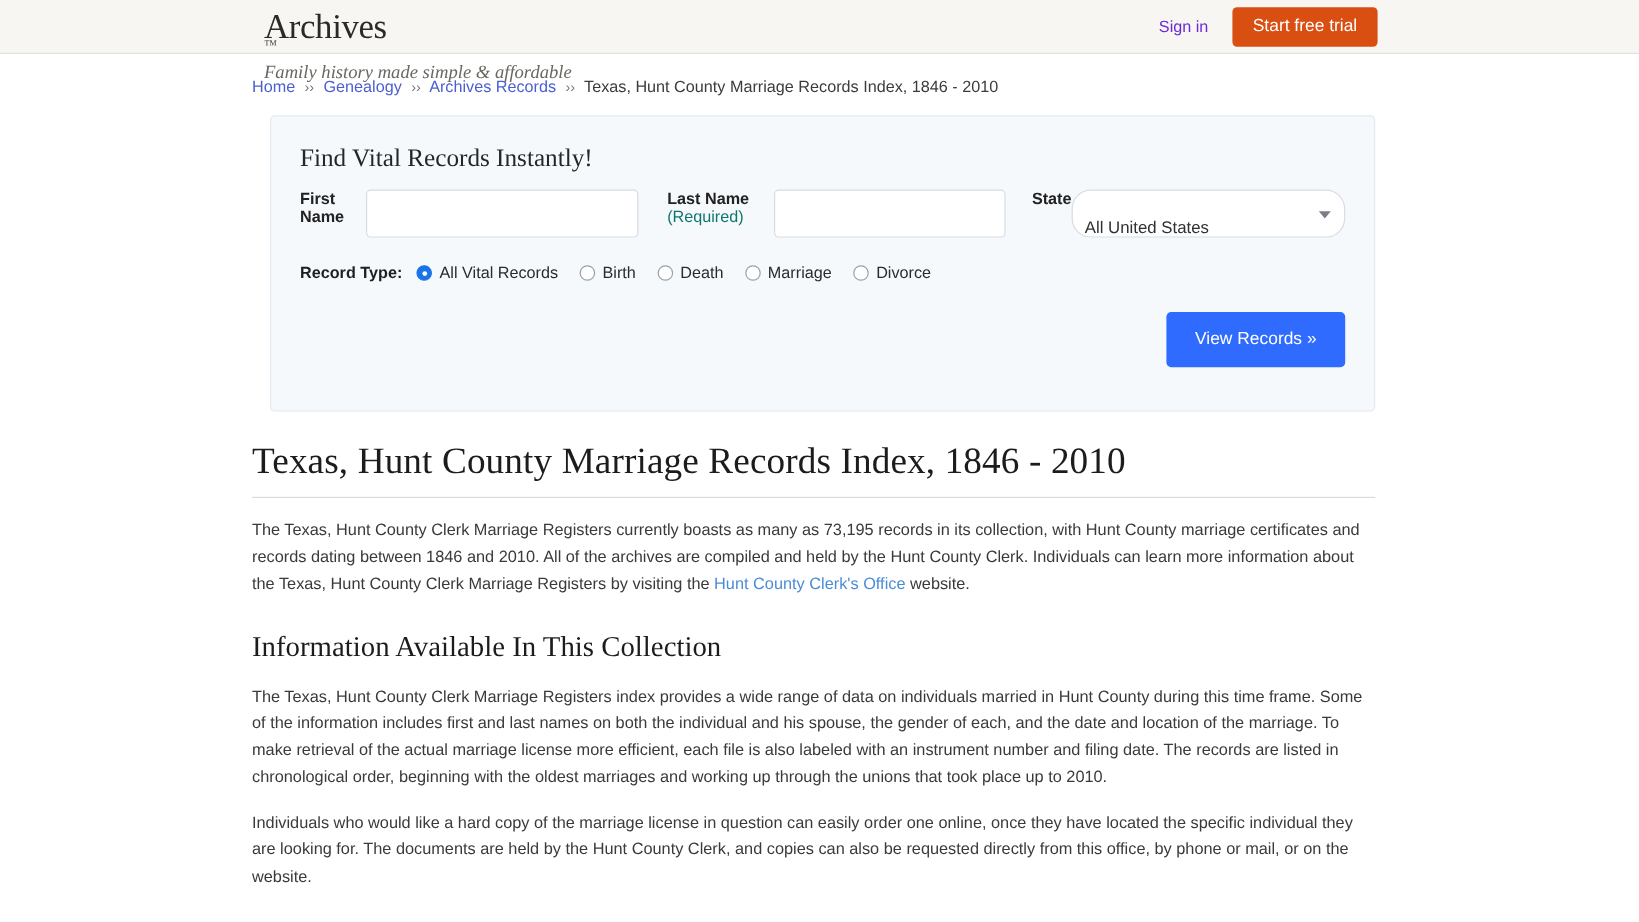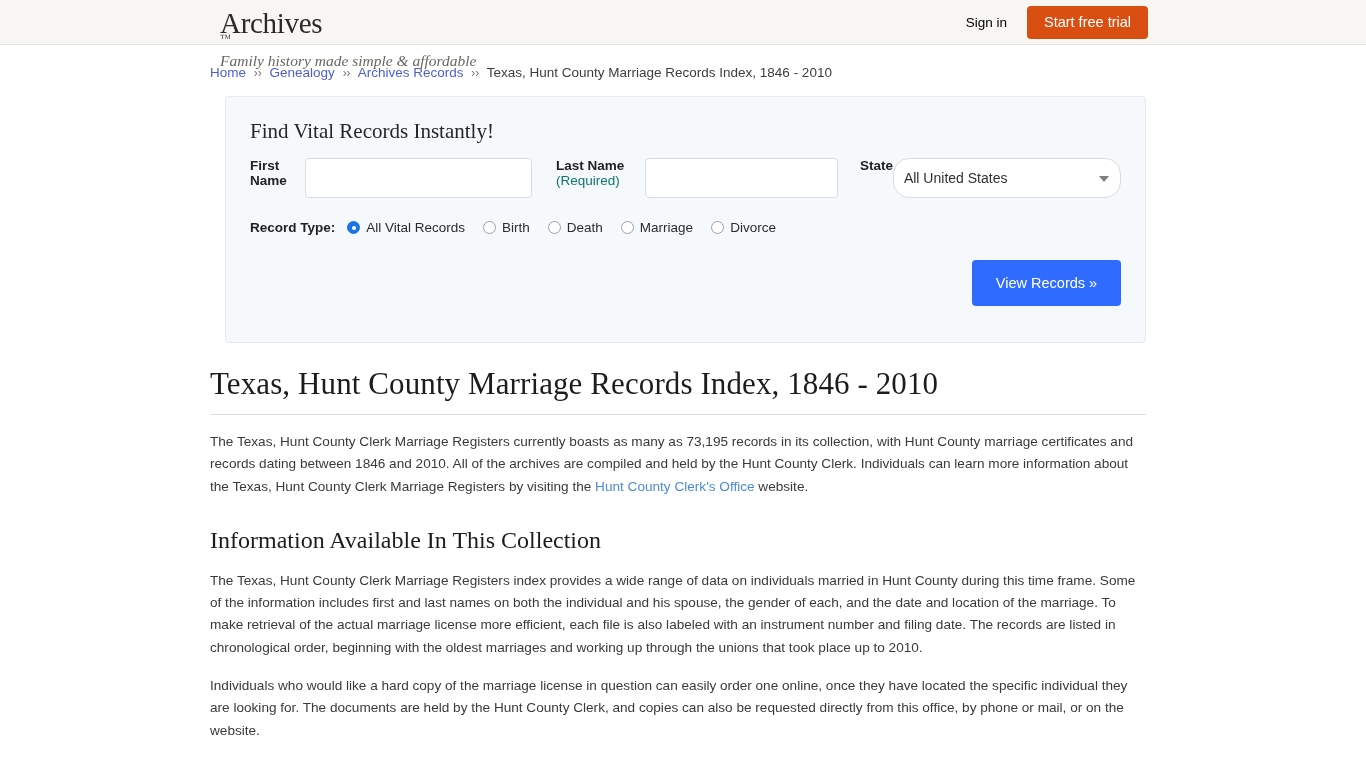--- a/index.html
+++ b/index.html
@@ -54,21 +54,21 @@
   .topbar-right {
     position: absolute;
     right: 218px;
     top: 0;
     height: 45px;
     display: flex;
     align-items: center;
     gap: 20px;
   }
   .signin-link {
-    color: #000000;
+    color: #6d28d9;
     font-size: 13.5px;
     text-decoration: none;
     cursor: pointer;
   }
   .trial-btn {
     background: #d94f12;
     color: #ffffff;
     border: none;
     border-radius: 4px;
     font-size: 14.5px;
@@ -163,21 +163,21 @@
   .select-wrap { position: relative; width: 100%; }
   .select-input {
     height: 40px;
     border: 1px solid #d8dde3;
     border-radius: 16px;
     background: #ffffff;
     font-size: 14px;
     color: #303030;
     padding: 0 30px 0 10px;
     display: flex;
-    align-items: center;
+    align-items: flex-end;
     cursor: pointer;
     width: 100%;
   }
   .select-caret {
     position: absolute;
     right: 12px;
     top: 50%;
     margin-top: -2px;
     width: 0; height: 0;
     border-left: 5px solid transparent;

